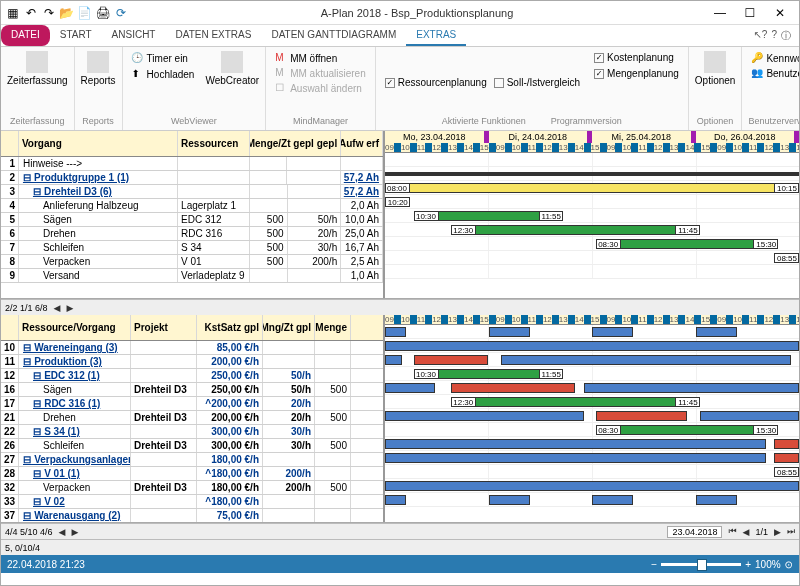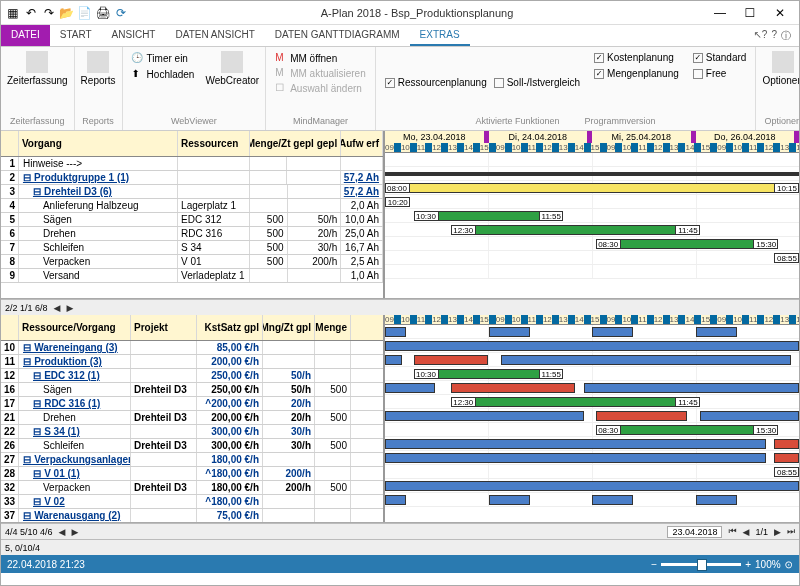--- a/index.html
+++ b/index.html
@@ -5,21 +5,21 @@
 * { box-sizing: border-box; margin: 0; padding: 0; font-family: 'Segoe UI', Tahoma, sans-serif; }
 body { width: 800px; height: 586px; background: #fff; overflow: hidden; font-size: 10px; border: 1px solid #aaa; }
 .titlebar { height: 24px; background: #fff; display: flex; align-items: center; padding: 0 4px; border-bottom: 1px solid #ddd; }
 .titlebar .qat { display: flex; gap: 2px; }
 .titlebar .qat span { width: 16px; height: 16px; display: flex; align-items: center; justify-content: center; font-size: 12px; cursor: pointer; }
 .titlebar .title { flex: 1; text-align: center; font-size: 11px; color: #333; }
 .titlebar .winbtns { display: flex; }
 .titlebar .winbtns span { width: 30px; height: 20px; display: flex; align-items: center; justify-content: center; font-size: 12px; cursor: pointer; }
 .ribbon-tabs { height: 22px; display: flex; background: #fff; border-bottom: 1px solid #ccc; font-size: 10px; }
 .ribbon-tabs .tab { padding: 4px 10px; cursor: pointer; color: #444; }
-.ribbon-tabs .tab.file { background: #a21caf; color: #fff; }
+.ribbon-tabs .tab.file { background: #be185d; color: #fff; border-radius: 8px; }
 .ribbon-tabs .tab.active { border-bottom: 2px solid #2a7ab0; color: #2a7ab0; }
 .ribbon-tabs .help { margin-left: auto; display: flex; gap: 4px; padding: 4px 8px; color: #555; }
 .ribbon { height: 84px; background: #fafafa; display: flex; border-bottom: 1px solid #ccc; font-size: 10px; }
 .ribbon-group { border-right: 1px solid #ddd; padding: 4px 6px; display: flex; flex-direction: column; }
 .ribbon-group .items { flex: 1; display: flex; flex-direction: column; gap: 1px; }
 .ribbon-group .items.h { flex-direction: row; gap: 8px; }
 .ribbon-group .label { text-align: center; color: #888; font-size: 9px; margin-top: 2px; }
 .rbtn { display: flex; align-items: center; gap: 3px; padding: 1px 3px; cursor: pointer; white-space: nowrap; }
 .rbtn.disabled { color: #aaa; }
 .vbtn { display: flex; flex-direction: column; align-items: center; gap: 2px; cursor: pointer; }
@@ -87,21 +87,21 @@
     <span>—</span>
     <span>☐</span>
     <span>✕</span>
   </div>
 </div>
 
 <div class="ribbon-tabs">
   <div class="tab file">DATEI</div>
   <div class="tab">START</div>
   <div class="tab">ANSICHT</div>
-  <div class="tab">DATEN ANSICHT</div>
+  <div class="tab">DATEN EXTRAS</div>
   <div class="tab">DATEN GANTTDIAGRAMM</div>
   <div class="tab active">EXTRAS</div>
   <div class="help">
     <span>↖?</span>
     <span>?</span>
     <span>ⓘ</span>
   </div>
 </div>
 
 <div class="ribbon">
@@ -174,30 +174,20 @@
       <div style="display:flex;flex-direction:column;gap:3px">
         <div class="rbtn">
             <span class="check on"></span>
             <span>Kostenplanung</span>
           </div>
         <div class="rbtn">
             <span class="check on"></span>
             <span>Mengenplanung</span>
           </div>
       </div>
-      <div style="display:flex;flex-direction:column;gap:3px">
-        <div class="rbtn">
-            <span class="check on"></span>
-            <span>Standard</span>
-          </div>
-        <div class="rbtn">
-            <span class="check"></span>
-            <span>Free</span>
-          </div>
-      </div>
     </div>
     <div class="label"><span>Aktivierte Funktionen</span>&nbsp;&nbsp;&nbsp;&nbsp;&nbsp;&nbsp;&nbsp;&nbsp;&nbsp;&nbsp;<span>Programmversion</span></div>
   </div>
   <div class="ribbon-group">
     <div class="items">
         <div class="vbtn">
           <span class="icn"></span>
           <span>Optionen</span>
         </div>
       </div>
@@ -291,21 +281,21 @@
             <div class="cell rownum">8</div>
             <div class="cell c1 indent2">Verpacken</div>
             <div class="cell c2">V 01</div>
             <div class="cell c3 num">500</div>
             <div class="cell c4 num">200/h</div>
             <div class="cell c5 num" style="">2,5 Ah</div>
           </div>
           <div class="row">
             <div class="cell rownum">9</div>
             <div class="cell c1 indent2">Versand</div>
-            <div class="cell c2">Verladeplatz 1</div>
+            <div class="cell c2">Verladeplatz 9</div>
             <div class="cell c3 num"></div>
             <div class="cell c4 num"></div>
             <div class="cell c5 num" style="">1,0 Ah</div>
           </div>
         </div>
     </div>
     <div class="gantt">
       <div class="gantt-header">
         <div class="days" id="top-days">
             <div class="day">Mo, 23.04.2018</div>

